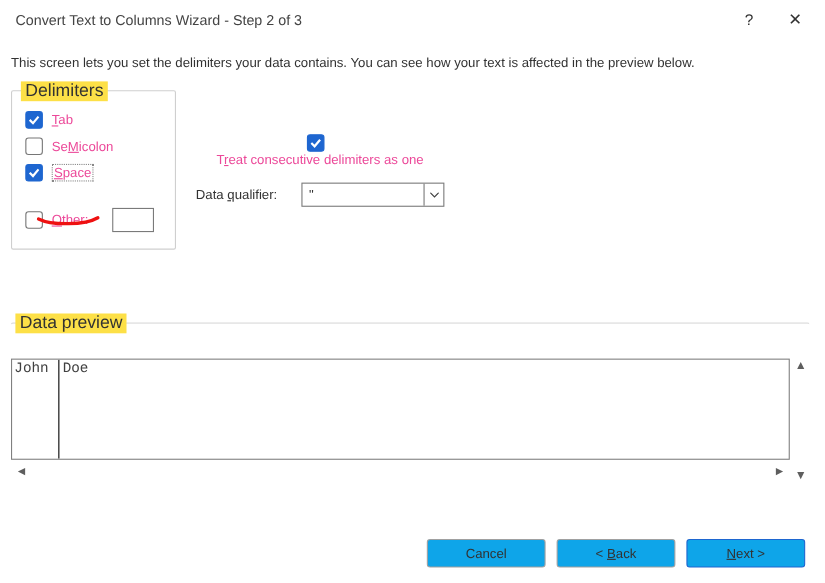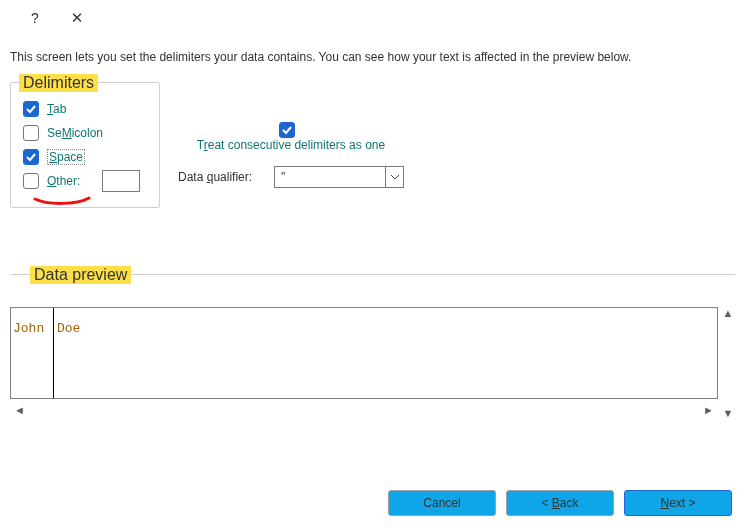--- a/index.html
+++ b/index.html
@@ -80,21 +80,21 @@
       justify-content: center;
       background: #fff;
       flex-shrink: 0;
     }
     .chk.checked {
       background: #1e66d0;
       border-color: #1e66d0;
     }
     .chk.checked svg { display: block; }
     .chk svg { display: none; }
-    .chk-label { color: #0f766e; }
+    .chk-label { color: #ec4899; }
     .chk-label .mn { text-decoration: underline; }
 
     .other-input {
       width: 38px;
       height: 22px;
       border: 1px solid #7a7a7a;
       margin-left: 22px;
       background: #fff;
     }
 
@@ -151,24 +151,24 @@
     }
     .preview-inner .colsep {
       position: absolute;
       top: 0;
       bottom: 0;
       width: 1px;
       background: #000;
     }
     .preview-text {
       position: absolute;
-      top: 13px;
+      top: 0;
       font-family: "Courier New", monospace;
       font-size: 13px;
-      color: #a16207;
+      color: #404040;
       white-space: pre;
     }
     .vscroll {
       position: absolute;
       right: 0;
       top: 0;
       bottom: 0;
       width: 16px;
       display: flex;
       flex-direction: column;
@@ -216,20 +216,21 @@
       top: 112px;
       width: 58px;
       height: 12px;
       pointer-events: none;
     }
   </style>
 </head>
 <body>
 
 <div class="titlebar">
+  <div class="title">Convert Text to Columns Wizard - Step 2 of 3</div>
   <div class="ctl">
     <span>?</span>
   </div>
   <div class="ctl">
     <span style="font-size:15px;">✕</span>
   </div>
 </div>
 
 <div class="desc">This screen lets you set the delimiters your data contains.  You can see how your text is affected in the preview below.</div>
 
@@ -257,21 +258,21 @@
 
     <div class="chk-row">
       <span class="chk checked">
         <svg width="10" height="10" viewBox="0 0 10 10">
             <path d="M1 5 L4 8 L9 2" stroke="#fff" stroke-width="2" fill="none"></path>
           </svg>
       </span>
       <span class="chk-label" style="border:1px dotted #888;padding:0 1px;"><span class="mn">S</span><span>pace</span></span>
     </div>
 
-    <div class="chk-row" style="margin-top:0;">
+    <div class="chk-row" style="margin-top:19px;">
       <span class="chk">
         
       </span>
       <span class="chk-label"><span class="mn">O</span><span>ther:</span></span>
       <span class="other-input"></span>
     </div>
 
     <svg class="annotation-underline" viewBox="0 0 58 12">
       <path d="M2 4 C 14 10, 44 10, 56 3" stroke="#e11" stroke-width="3" fill="none" stroke-linecap="round"></path>
     </svg>
@@ -294,21 +295,21 @@
         <span class="arrow">
           <svg width="8" height="5" viewBox="0 0 8 5">
               <path d="M0 0 L4 4 L8 0" stroke="#444" stroke-width="1" fill="none"></path>
             </svg>
         </span>
       </div>
     </div>
   </div>
 
   <div class="fieldset preview-box" style="border-left:none;border-right:none;border-bottom:none;border-top:1px solid #cfcfcf;padding:0;">
-    <div class="legend" style="left:20px;">Data preview</div>
+    <div class="legend" style="left:4px;">Data preview</div>
 
     <div class="preview-wrap">
       <div class="preview-inner">
         <div class="colsep" style="left:42px;"></div>
         <span class="preview-text" style="left:2px;">John</span>
         <span class="preview-text" style="left:46px;">Doe</span>
       </div>
       <div class="vscroll">
         <span class="scroll-arrow">▲</span>
         <span class="scroll-arrow">▼</span>

